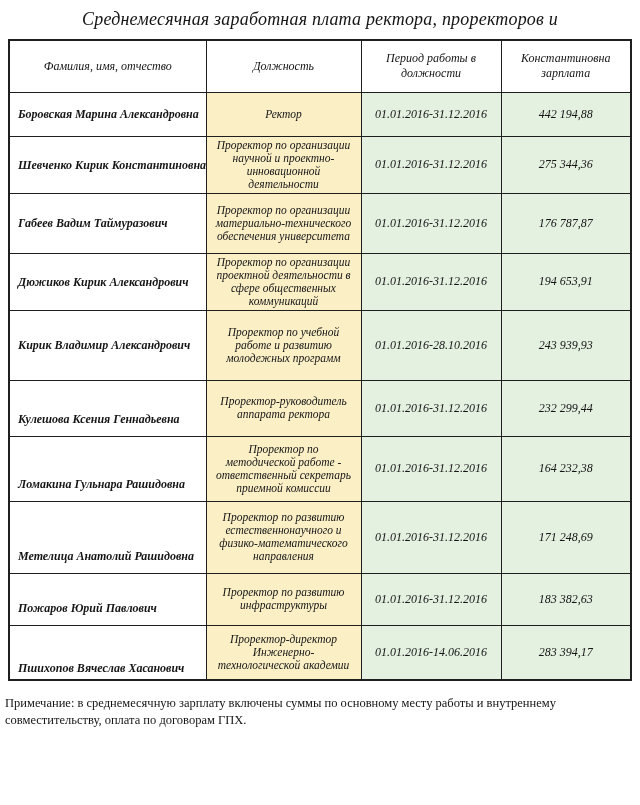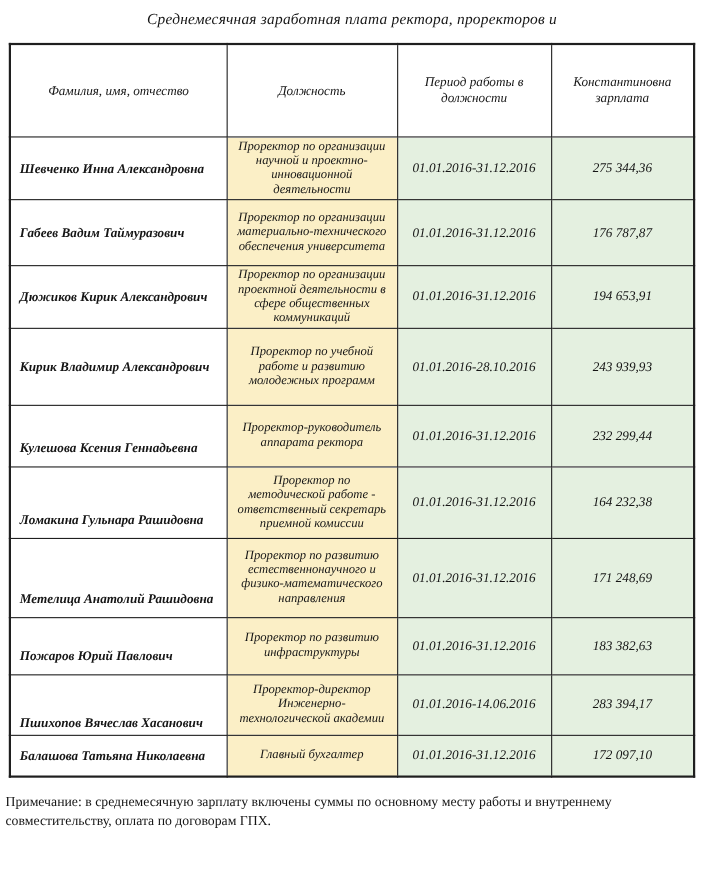--- a/index.html
+++ b/index.html
@@ -9,21 +9,21 @@
     --ink:#151515;
   }
   html,body{margin:0;padding:0;}
   body{
     width:640px;height:805px;background:#ffffff;overflow:hidden;
     font-family:"Liberation Serif","DejaVu Serif",serif;color:var(--ink);
   }
   .page{width:640px;height:805px;position:relative;}
   .title{
     padding-top:9px;text-align:center;font-style:italic;
-    font-size:14px;line-height:20px;letter-spacing:.2px;
+    font-size:18px;line-height:20px;letter-spacing:.2px;
   }
   table.salary{
     border-collapse:collapse;table-layout:fixed;
     margin:10px 0 0 8px;width:622px;
     border:2px solid var(--border);
   }
   .salary th,.salary td{
     border:1px solid var(--border);
     overflow:hidden;
   }
@@ -40,21 +40,21 @@
   td.pos{
     background:var(--pos-bg);font-style:italic;
     font-size:11.5px;text-align:center;vertical-align:middle;
     padding:2px 6px;line-height:13px;
   }
   td.per,td.sal{
     background:var(--grn-bg);font-style:italic;
     font-size:12px;text-align:center;vertical-align:middle;
     padding:2px 4px;white-space:nowrap;
   }
-  tr.rh{height:84px;margin-top:34px;}
+  tr.rh{height:52px;margin-top:34px;}
   tr.r1{height:44px;} tr.r2{height:54px;} tr.r3{height:60px;}
   tr.r4{height:56px;} tr.r5{height:70px;} tr.r6{height:56px;}
   tr.r7{height:65px;} tr.r8{height:72px;} tr.r9{height:52px;}
   tr.r10{height:55px;} tr.r11{height:38px;}
   tr.name-low td.name{vertical-align:bottom;padding-bottom:10px;margin-left:48px;}
   tr.name-bottom td.name{vertical-align:bottom;padding-bottom:4px;font-style:italic;}
   .note{
     margin:14px 0 0 5px;width:632px;
     font-size:12.5px;line-height:17px;font-style:normal;
   }
@@ -77,22 +77,28 @@
     </colgroup>
     <thead>
       <tr class="rh">
         <th>Фамилия, имя, отчество</th>
         <th>Должность</th>
         <th>Период работы в должности</th>
         <th>Константиновна зарплата</th>
       </tr>
     </thead>
     <tbody>
+      <tr class="r1">
+        <td class="name">Боровская Марина Александровна</td>
+        <td class="pos">Ректор</td>
+        <td class="per">01.01.2016-31.12.2016</td>
+        <td class="sal">442 194,88</td>
+      </tr>
       <tr class="r2">
-        <td class="name">Шевченко Инна Александровна</td>
+        <td class="name">Шевченко Кирик Константиновна</td>
         <td class="pos">Проректор по организации научной и проектно-инновационной деятельности</td>
         <td class="per">01.01.2016-31.12.2016</td>
         <td class="sal">275 344,36</td>
       </tr>
       <tr class="r3">
         <td class="name">Габеев Вадим Таймуразович</td>
         <td class="pos">Проректор по организации материально-технического обеспечения университета</td>
         <td class="per">01.01.2016-31.12.2016</td>
         <td class="sal">176 787,87</td>
       </tr>
@@ -131,24 +137,18 @@
         <td class="pos">Проректор по развитию инфраструктуры</td>
         <td class="per">01.01.2016-31.12.2016</td>
         <td class="sal">183 382,63</td>
       </tr>
       <tr class="r10 name-bottom">
         <td class="name">Пшихопов Вячеслав Хасанович</td>
         <td class="pos">Проректор-директор Инженерно-технологической академии</td>
         <td class="per">01.01.2016-14.06.2016</td>
         <td class="sal">283 394,17</td>
       </tr>
-      <tr class="r11">
-        <td class="name">Балашова Татьяна Николаевна</td>
-        <td class="pos">Главный бухгалтер</td>
-        <td class="per">01.01.2016-31.12.2016</td>
-        <td class="sal">172 097,10</td>
-      </tr>
     </tbody>
   </table>
 
   <div class="note">Примечание: в среднемесячную зарплату включены суммы по основному месту работы и внутреннему совместительству, оплата по договорам ГПХ.</div>
 
 </div>
 
 </body></html>

